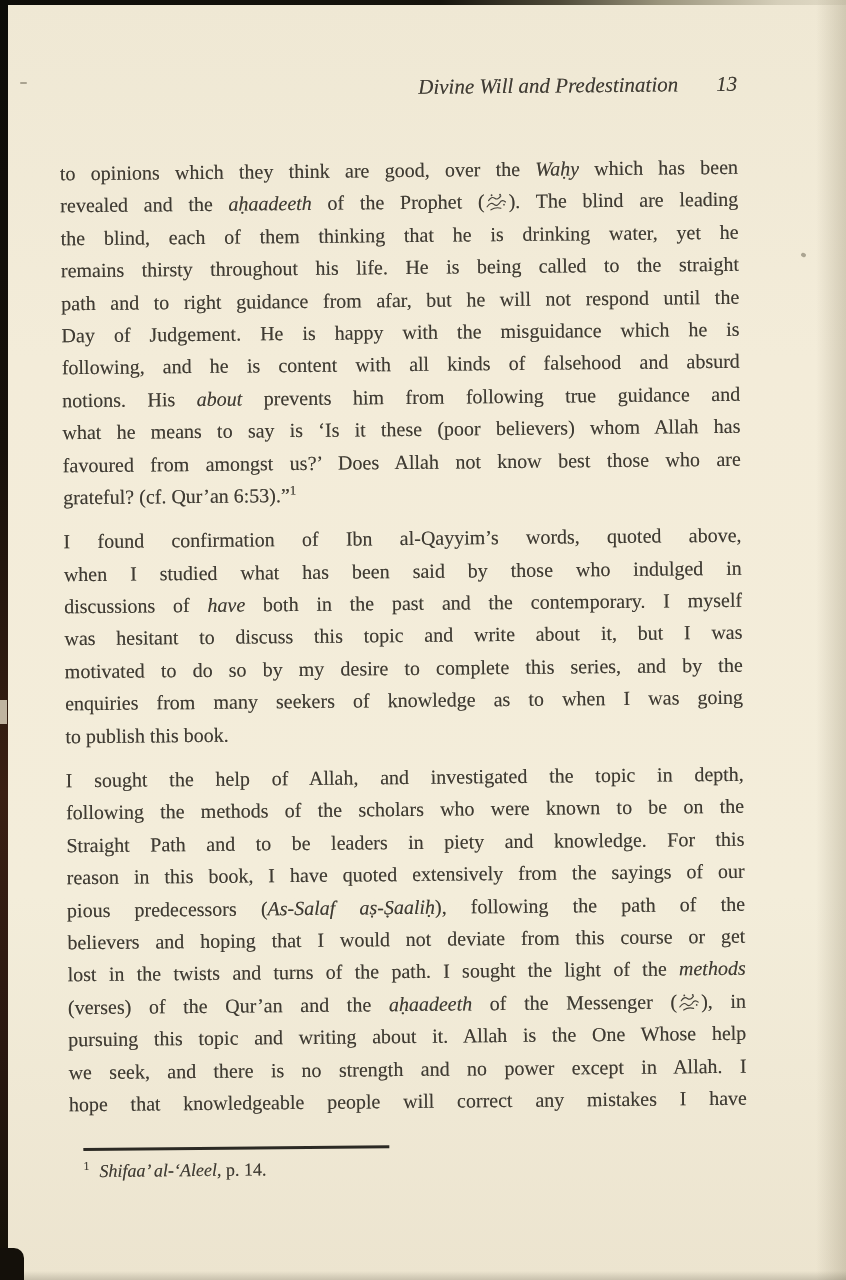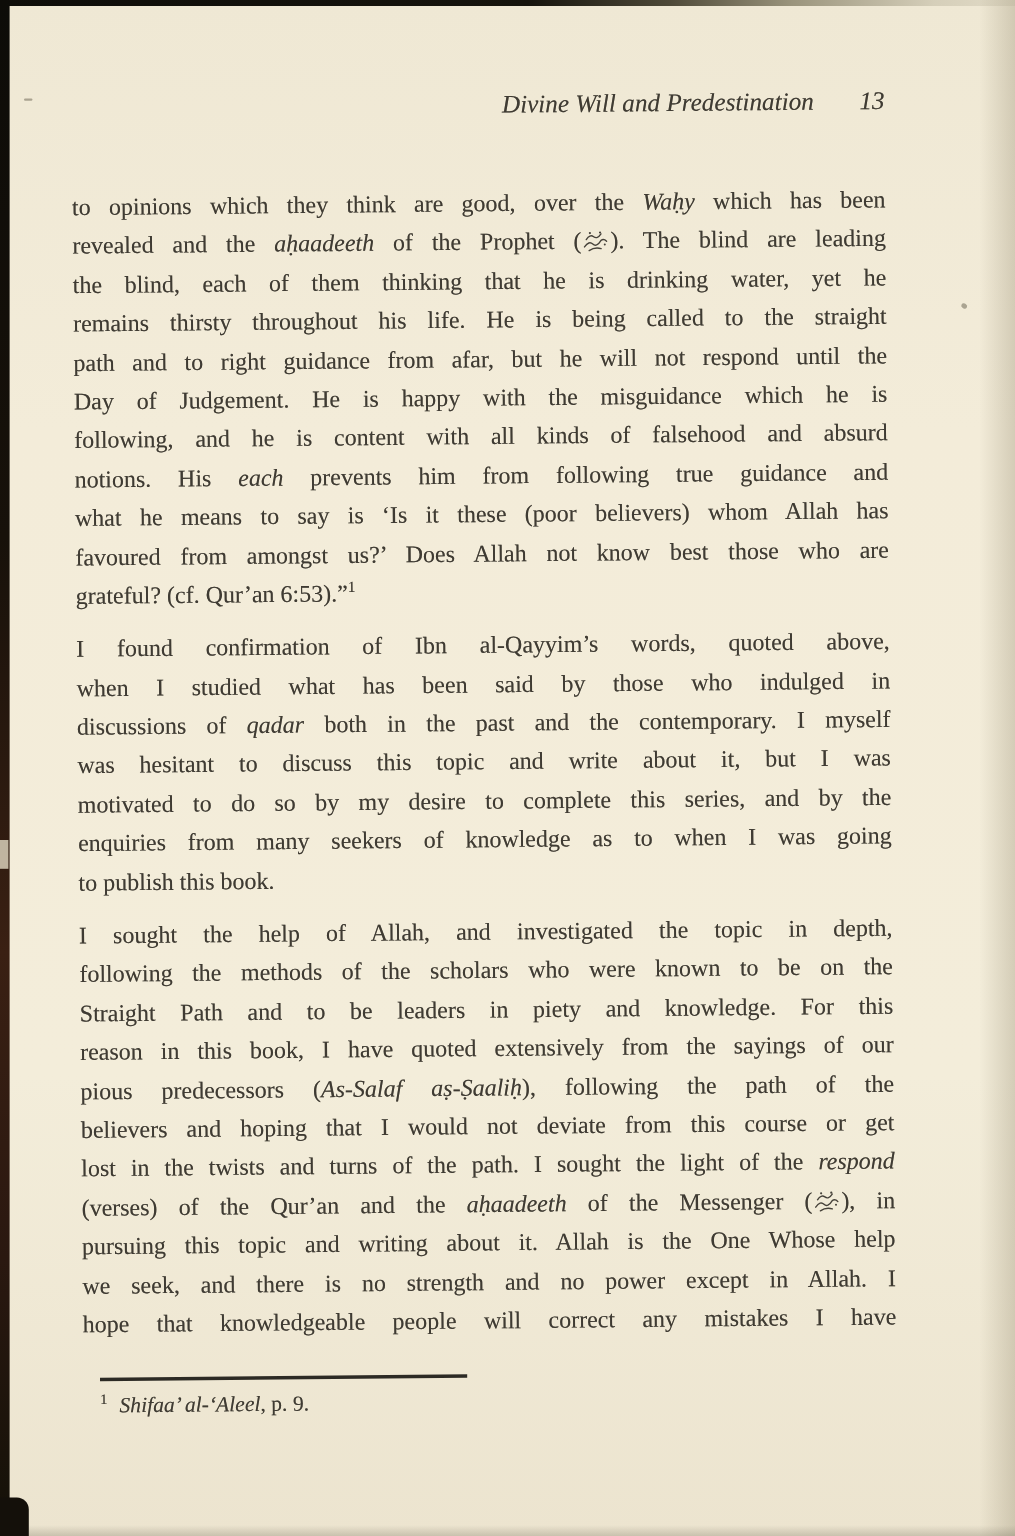--- a/index.html
+++ b/index.html
@@ -89,57 +89,57 @@
                 <circle cx="9" cy="4" r="1.2"></circle>
                 <circle cx="20" cy="3.5" r="1.2"></circle>
                 <circle cx="25" cy="16.5" r="1.1"></circle>
               </g>
             </svg></span><span>). The blind are leading</span></div>
         <div class="line"><span>the blind, each of them thinking that he is drinking water, yet he</span></div>
         <div class="line"><span>remains thirsty throughout his life. He is being called to the straight</span></div>
         <div class="line"><span>path and to right guidance from afar, but he will not respond until the</span></div>
         <div class="line"><span>Day of Judgement. He is happy with the misguidance which he is</span></div>
         <div class="line"><span>following, and he is content with all kinds of falsehood and absurd</span></div>
-        <div class="line"><span>notions. His </span><span class="it">each</span><span> prevents him from following true guidance and</span></div>
+        <div class="line"><span>notions. His </span><span class="it">about</span><span> prevents him from following true guidance and</span></div>
         <div class="line"><span>what he means to say is ‘Is it these (poor believers) whom Allah has</span></div>
         <div class="line"><span>favoured from amongst us?’ Does Allah not know best those who are</span></div>
         <div class="line flush"><span>grateful? (cf. Qur’an 6:53).”</span><sup>1</sup></div>
       </div>
       <div class="para">
         <div class="line"><span>I found confirmation of Ibn al-Qayyim’s words, quoted above,</span></div>
         <div class="line"><span>when I studied what has been said by those who indulged in</span></div>
-        <div class="line"><span>discussions of </span><span class="it">qadar</span><span> both in the past and the contemporary. I myself</span></div>
+        <div class="line"><span>discussions of </span><span class="it">have</span><span> both in the past and the contemporary. I myself</span></div>
         <div class="line"><span>was hesitant to discuss this topic and write about it, but I was</span></div>
         <div class="line"><span>motivated to do so by my desire to complete this series, and by the</span></div>
         <div class="line"><span>enquiries from many seekers of knowledge as to when I was going</span></div>
         <div class="line flush"><span>to publish this book.</span></div>
       </div>
       <div class="para">
         <div class="line"><span>I sought the help of Allah, and investigated the topic in depth,</span></div>
         <div class="line"><span>following the methods of the scholars who were known to be on the</span></div>
         <div class="line"><span>Straight Path and to be leaders in piety and knowledge. For this</span></div>
         <div class="line"><span>reason in this book, I have quoted extensively from the sayings of our</span></div>
         <div class="line"><span>pious predecessors (</span><span class="it">As-Salaf aṣ-Ṣaaliḥ</span><span>), following the path of the</span></div>
         <div class="line"><span>believers and hoping that I would not deviate from this course or get</span></div>
-        <div class="line"><span>lost in the twists and turns of the path. I sought the light of the </span><span class="it">respond</span></div>
+        <div class="line"><span>lost in the twists and turns of the path. I sought the light of the </span><span class="it">methods</span></div>
         <div class="line"><span>(verses) of the Qur’an and the </span><span class="it">aḥaadeeth</span><span> of the Messenger (</span><span class="honorific"><svg viewBox="0 0 30 26" width="24" height="20" aria-hidden="true">
               <g fill="none" stroke="#46423a" stroke-width="1.5" stroke-linecap="round">
                 <path d="M3 19 q5 -7 9 -3 t9 -4 q3 -2 6 1"></path>
                 <path d="M5 11 q4 -6 8 -3 t8 -3"></path>
                 <path d="M8 23 q6 -4 13 -2"></path>
               </g>
               <g fill="#46423a">
                 <circle cx="9" cy="4" r="1.2"></circle>
                 <circle cx="20" cy="3.5" r="1.2"></circle>
                 <circle cx="25" cy="16.5" r="1.1"></circle>
               </g>
             </svg></span><span>), in</span></div>
         <div class="line"><span>pursuing this topic and writing about it. Allah is the One Whose help</span></div>
         <div class="line"><span>we seek, and there is no strength and no power except in Allah. I</span></div>
         <div class="line"><span>hope that knowledgeable people will correct any mistakes I have</span></div>
       </div>
     </div>
 
   <div class="footnote">
     <div class="fn-rule"></div>
-    <div class="fn-text"><sup>1</sup><span class="it">Shifaa’ al-‘Aleel</span><span>, p. 9.</span></div>
+    <div class="fn-text"><sup>1</sup><span class="it">Shifaa’ al-‘Aleel</span><span>, p. 14.</span></div>
   </div>
 </div>
 
 </body></html>

